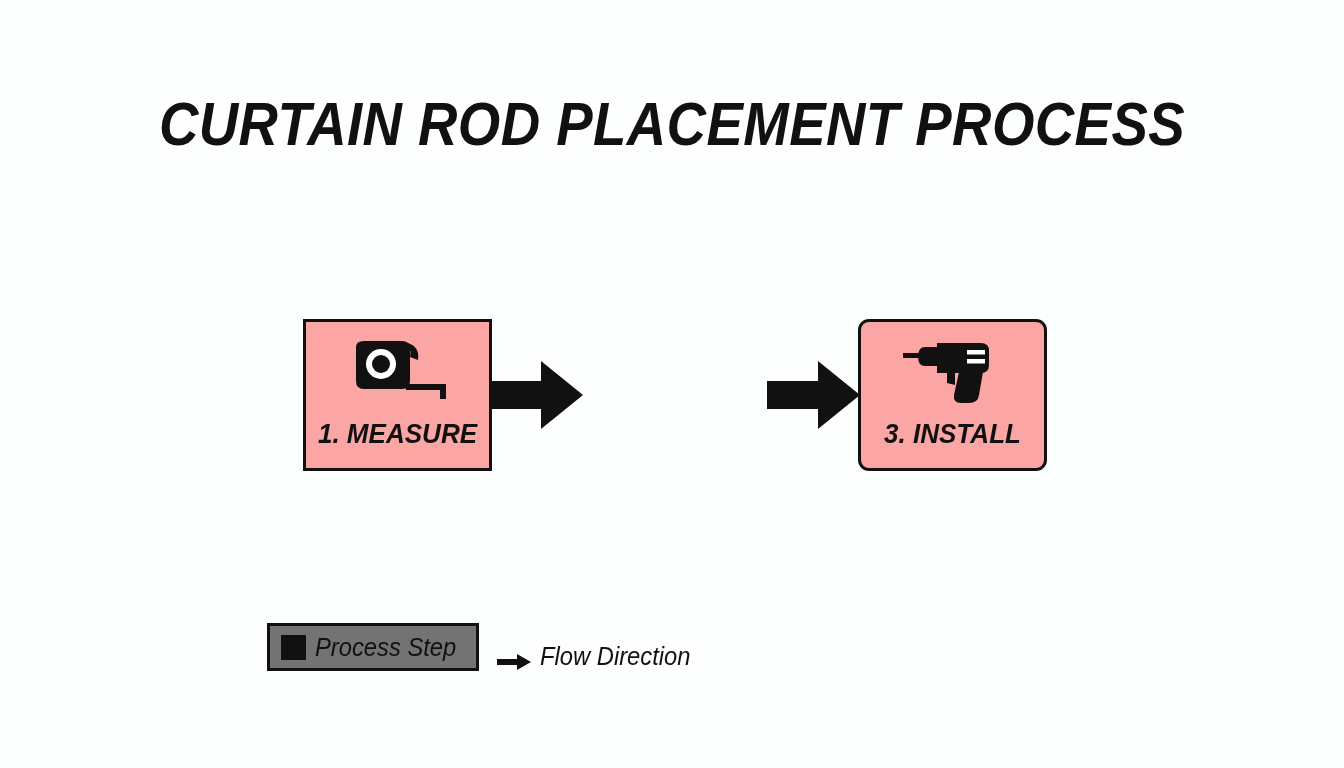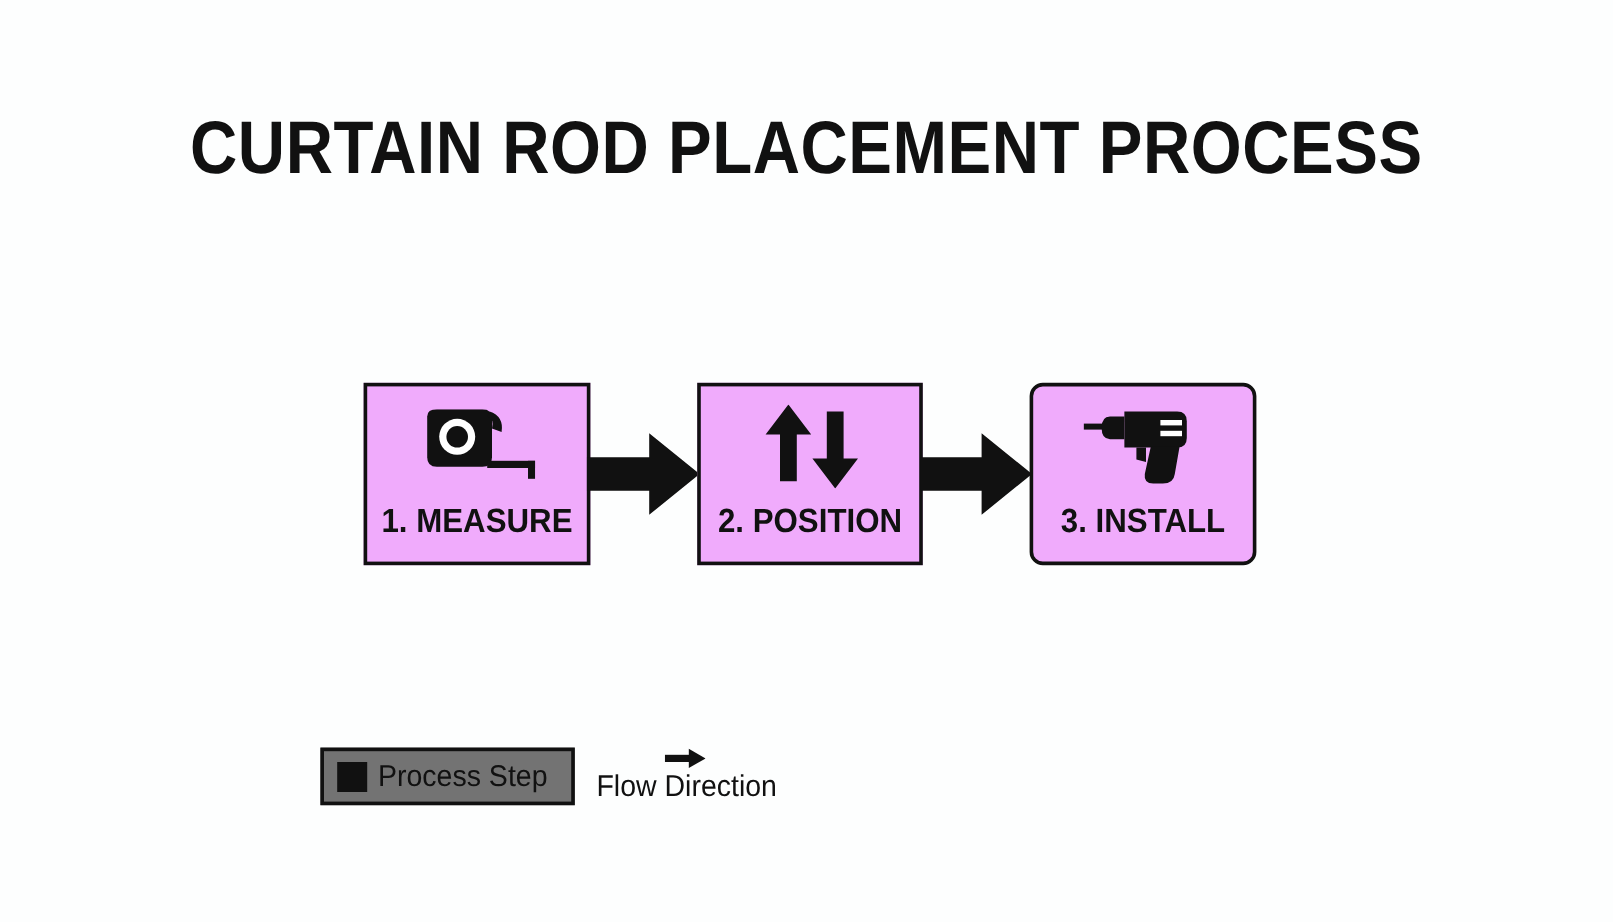--- a/index.html
+++ b/index.html
@@ -10,20 +10,21 @@
     width: 1344px;
     height: 768px;
     background: #fdfefe;
     font-family: "Liberation Sans", sans-serif;
     overflow: hidden;
   }
   #canvas {
     position: relative;
     width: 1344px;
     height: 768px;
+    font-style: italic;
   }
 
   
   #page-title {
     position: absolute;
     left: 0;
     top: 88px;
     width: 1344px;
     text-align: center;
     font-family: "Liberation Sans Narrow", "Liberation Sans", sans-serif;
@@ -34,21 +35,21 @@
     transform: scaleX(0.88);
     transform-origin: 50% 50%;
     white-space: nowrap;
   }
 
   
   .proc-box {
     position: absolute;
     box-sizing: border-box;
     border: 3px solid #111111;
-    background: #f0abfc;
+    background: #fca5a5;
   }
   #box-1 { left: 303px; top: 319px; width: 189px; height: 152px; }
   #box-2 { left: 581px; top: 319px; width: 188px; height: 152px; }
   #box-3 { left: 858px; top: 319px; width: 189px; height: 152px; border-radius: 11px; }
 
   .proc-icon {
     position: absolute;
     left: 0;
     top: 14px;
     width: 100%;
@@ -111,24 +112,23 @@
     font-family: "Liberation Sans Narrow", "Liberation Sans", sans-serif;
     font-size: 25px;
     font-weight: normal;
     color: #111111;
     white-space: nowrap;
     transform: scaleX(0.95);
     transform-origin: left center;
   }
   #legend-flow {
     display: flex;
-    align-items: center;
+    align-items: flex-end;
     margin-left: 18px;
     height: 48px;
-    flex-direction: column;
   }
   .legend-arrow {
     width: 34px;
     height: 18px;
     margin-right: 9px;
     flex: 0 0 auto;
   }
 </style>
 </head>
 <body>
@@ -154,31 +154,20 @@
     </div>
     <div class="proc-label">1. MEASURE</div>
   </div>
 
   <div class="connector" id="connector-1">
     <svg width="94" height="72" viewBox="0 0 94 72" aria-hidden="true">
       <path d="M0 22 L52 22 L52 2 L94 36 L52 70 L52 50 L0 50 Z" fill="#111111"></path>
     </svg>
   </div>
 
-  <div class="proc-box" id="box-2">
-    <div class="proc-icon">
-      <svg width="82" height="70" viewBox="0 0 82 70" aria-hidden="true">
-
-        <path d="M23 0 L42 25 L30 25 L30 64 L16 64 L16 25 L4 25 Z" fill="#111111"></path>
-
-        <path d="M62 70 L43 45 L55 45 L55 6 L69 6 L69 45 L81 45 Z" fill="#111111"></path>
-      </svg>
-    </div>
-    <div class="proc-label">2. POSITION</div>
-  </div>
 
   <div class="connector" id="connector-2">
     <svg width="93" height="72" viewBox="0 0 93 72" aria-hidden="true">
       <path d="M0 22 L51 22 L51 2 L93 36 L51 70 L51 50 L0 50 Z" fill="#111111"></path>
     </svg>
   </div>
 
   <div class="proc-box" id="box-3">
     <div class="proc-icon">
       <svg width="100" height="66" viewBox="0 0 100 66" aria-hidden="true">

